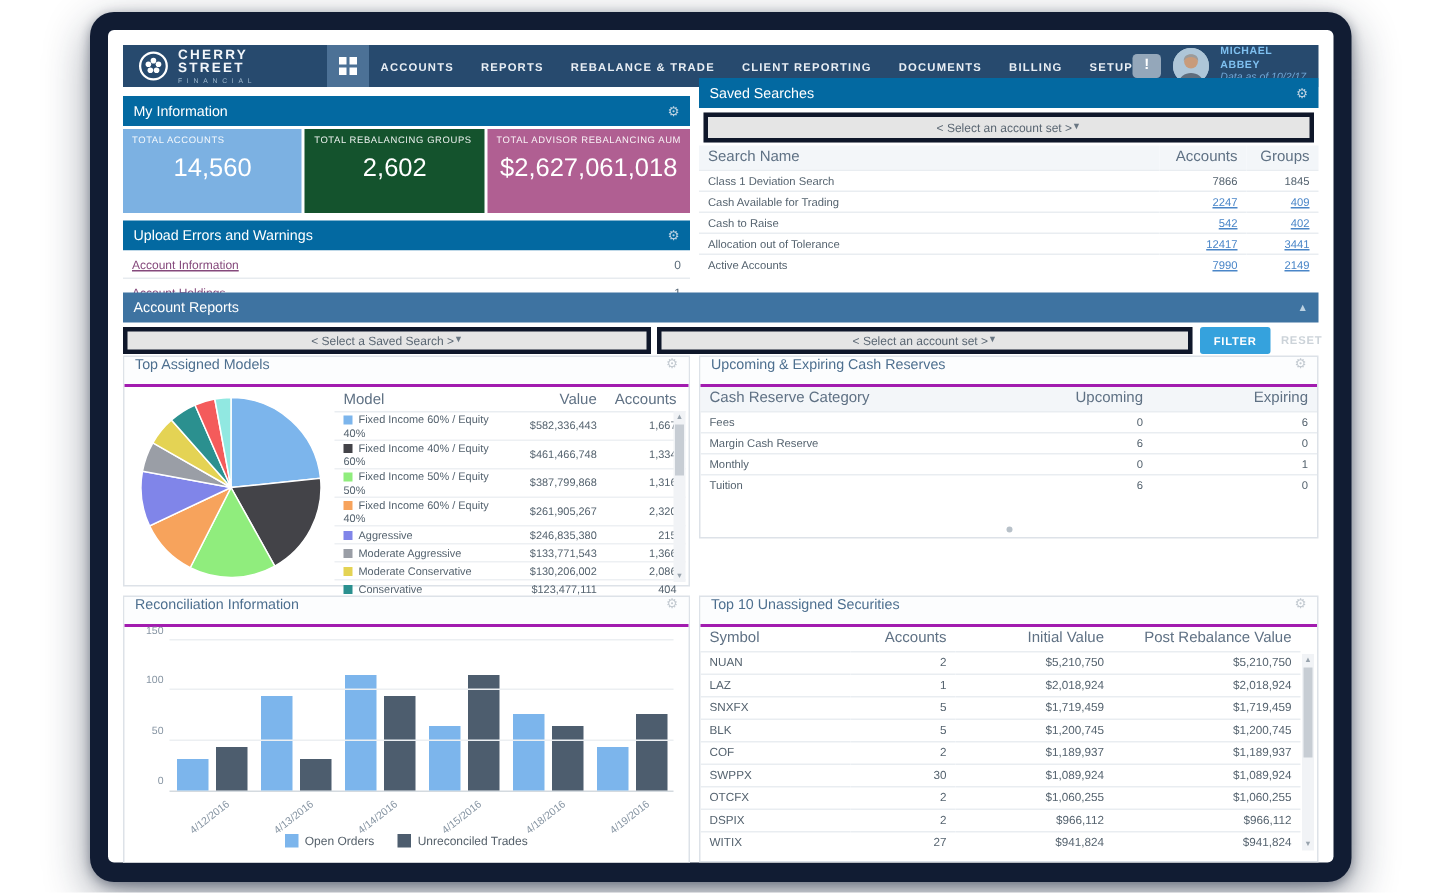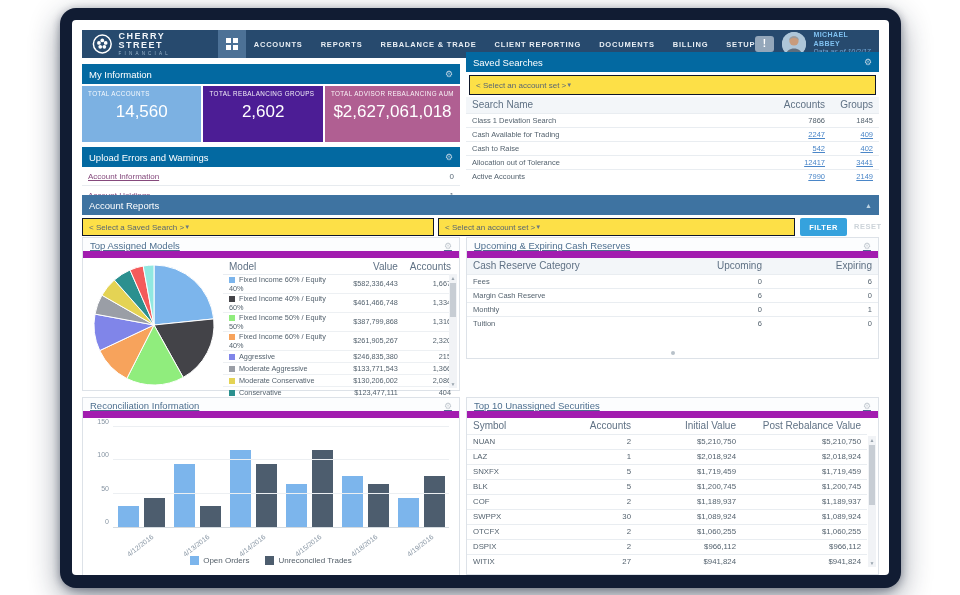--- a/index.html
+++ b/index.html
@@ -30,44 +30,44 @@
   .alert-btn { width:20px; height:16px; background:#94a7ba; border-radius:3px; color:#fff;
                font-size:10px; font-weight:bold; display:flex; align-items:center; justify-content:center; cursor:pointer; }
   .avatar { width:24px; height:24px; border-radius:50%; overflow:hidden; background:#a9c3d6; flex:none; }
   .user-meta { display:flex; flex-direction:column; line-height:1.2; }
   .user-name { color:#7fc0f0; font-size:7px; font-weight:bold; letter-spacing:.4px; }
   .user-date { color:#6ea6d6; font-size:7px; font-style:italic; }
 
   
   .hdr-blue { height:20px; background:#0369a1; color:#fff; display:flex; align-items:center;
               justify-content:space-between; padding:0 7px; font-size:9.5px; }
-  .hdr-light{ height:20px; background:#fcfdfe; color:#4d6f8f; display:flex; align-items:flex-end;
+  .hdr-light{ height:20px; background:#fcfdfe; color:#4d6f8f; display:flex; align-items:flex-start;
               justify-content:space-between; padding:0 7px; font-size:9.5px;
-              border-bottom:7px solid #a21caf;text-decoration:underline; }
+              border-bottom:2px solid #a21caf; }
   .gear { font-size:9px; color:#bcd2e2; cursor:pointer; line-height:1; }
   .hdr-light .gear { color:#c3cad1; }
   .panel { background:#fff; border:1px solid #dde2e8; }
 
   
   .leftcol  { position:absolute; left:10px;  top:44px; width:378px; }
   .rightcol { position:absolute; left:394px; top:32px; width:413px; }
 
   .stat-cards { display:flex; gap:2px; margin-top:2px; }
   .stat-card { flex:1; height:56px; padding:4px 6px; color:#fff; cursor:pointer; }
   .stat-label { font-size:6.3px; letter-spacing:.4px; opacity:.92; white-space:nowrap; overflow:hidden; }
   .stat-value { font-size:17px; font-weight:300; text-align:center; margin-top:5px; }
 
   .upload { margin-top:5px; }
   .upload-row { height:19px; display:flex; align-items:center; justify-content:space-between;
                 border-bottom:1px solid #e7ebef; padding:0 6px; background:#fff; }
   .upload-link { font-size:8px; color:#85497c; text-decoration:underline; cursor:pointer; }
   .upload-val { font-size:8px; color:#5a6a78; }
 
-  .dd { height:20px; background:#fde047; border:1px solid #0f172a; display:flex; align-items:center;
-        justify-content:flex-start; padding:0 6px; font-size:8px; color:#5a6672; cursor:pointer; }
+  .dd { height:20px; background:#e5e5e5; border:3px solid #0f172a; display:flex; align-items:center;
+        justify-content:center; padding:0 6px; font-size:8px; color:#5a6672; cursor:pointer; }
   .dd .caret { font-size:6px; color:#697682; }
 
   .ss-dd-wrap { padding:3px 3px 2px 3px; }
   table.tbl { width:100%; border-collapse:collapse; }
   .tbl th { background:#f3f6f9; color:#5f7184; font-weight:normal; font-size:10px;
             padding:0 6px; height:16px; text-align:left; }
   .tbl th.r, .tbl td.r { text-align:right; }
   .tbl td { font-size:7.5px; color:#55636f; border-top:1px solid #e9edf1; padding:0 6px; height:14px; }
   .tbl a { color:#4a86c8; text-decoration:underline; cursor:pointer; }
 
@@ -192,21 +192,21 @@
       <div class="leftcol">
         <div class="hdr-blue">
           <span>My Information</span>
           <span class="gear">⚙</span>
         </div>
         <div class="stat-cards" id="stat-cards">
             <div class="stat-card" style="background:#7cb1e2">
      <div class="stat-label">TOTAL ACCOUNTS</div>
      <div class="stat-value">14,560</div>
             </div>
-            <div class="stat-card" style="background:#4c1d95">
+            <div class="stat-card" style="background:#14532d">
      <div class="stat-label">TOTAL REBALANCING GROUPS</div>
      <div class="stat-value">2,602</div>
             </div>
             <div class="stat-card" style="background:#b05f92">
      <div class="stat-label">TOTAL ADVISOR REBALANCING AUM</div>
      <div class="stat-value">$2,627,061,018</div>
             </div>
           </div>
 
         <div class="upload panel" style="border:none;">

